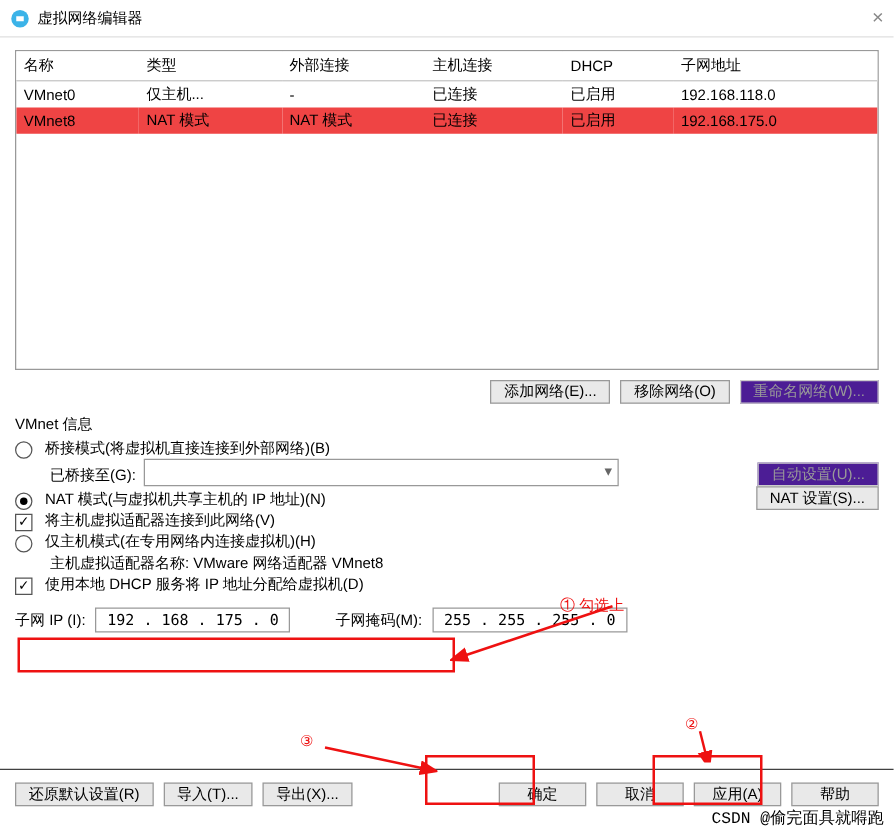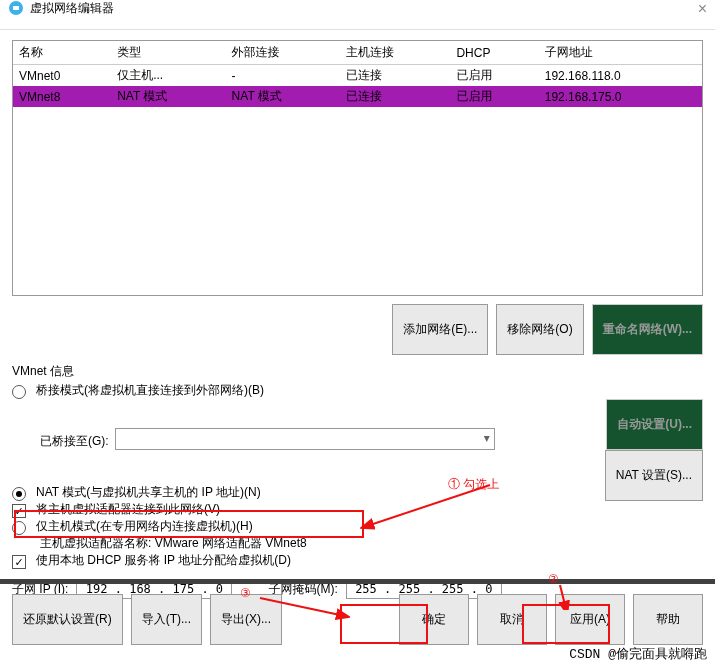--- a/index.html
+++ b/index.html
@@ -1,41 +1,41 @@
 <!DOCTYPE html>
 <html><head>
 <meta charset="utf-8">
 <style>
 * { box-sizing: border-box; margin: 0; padding: 0; font-family: "Microsoft YaHei", sans-serif; font-size: 12px; }
 body { background: #fff; width: 715px; height: 663px; position: relative; overflow: hidden; }
-.titlebar { height: 30px; display: flex; align-items: flex-start; padding: 0 8px; border-bottom: 1px solid #e0e0e0; }
+.titlebar { height: 30px; display: flex; align-items: center; padding: 0 8px; border-bottom: 1px solid #e0e0e0; }
 .titlebar .icon { width: 16px; height: 16px; margin-right: 6px; }
 .titlebar .close { margin-left: auto; font-size: 16px; color: #888; cursor: pointer; }
 .content { padding: 10px 12px 10px 12px; }
 .table-wrap { border: 1px solid #999; height: 256px; overflow: auto; background: #fff; }
 table { width: 100%; border-collapse: collapse; }
 th { text-align: left; padding: 3px 6px; font-weight: normal; border-bottom: 1px solid #ccc; background: #fff; }
 td { padding: 2px 6px; }
-tr.sel td { background: #a21caf; }
+tr.sel td { background: #ef4444; }
 .netbtns { display: flex; gap: 8px; justify-content: flex-end; margin: 8px 0; }
-.btn { padding: 16px 10px; border: 1px solid #999; background: #e9e9e9; cursor: pointer; min-width: 70px; text-align: center; }
-.btn.dis { color: #999; background: #14532d; border-color: #ccc; font-weight: bold; }
+.btn { padding: 0 10px; border: 1px solid #999; background: #e9e9e9; cursor: pointer; min-width: 70px; text-align: center; }
+.btn.dis { color: #999; background: #4c1d95; border-color: #ccc; }
 .group-title { margin: 4px 0 2px 0; }
 .row { display: flex; align-items: flex-end; margin: 0 0; gap: 6px; }
 .row.indent { margin-left: 28px; }
 .radio, .check { width: 14px; height: 14px; border: 1px solid #555; border-radius: 50%; display: inline-flex; align-items: center; justify-content: center; margin-right: 4px; flex-shrink: 0; }
 .radio.sel::after { content: ''; width: 6px; height: 6px; background: #000; border-radius: 50%; }
 .check { border-radius: 0; }
 .check.sel::after { content: '✓'; font-size: 11px; line-height: 1; }
 .select { border: 1px solid #999; background: #fff; padding: 2px 18px 2px 6px; min-width: 380px; position: relative; height: 22px; }
 .select::after { content: '▾'; position: absolute; right: 4px; top: 2px; color: #666; }
 .rt-btn { margin-left: auto; }
 .ip-row { display: flex; align-items: center; gap: 8px; margin: 10px 0; }
 .ip-input { border: 1px solid #999; padding: 2px 6px; width: 156px; font-family: monospace; text-align: center; }
-.footer { position: absolute; bottom: 18px; left: 0; right: 0; padding: 0 12px; display: flex; gap: 8px; align-items: center; border-top: 5px solid #404040; padding-top: 10px; }
+.footer { position: absolute; bottom: 18px; left: 0; right: 0; padding: 0 12px; display: flex; gap: 8px; align-items: center; border-top: 1px solid #404040; padding-top: 10px; }
 .footer .spacer { flex: 1; }
 .redbox { position: absolute; border: 2px solid #e11; pointer-events: none; }
 .redtext { position: absolute; color: #e11; font-size: 12px; pointer-events: none; }
 .watermark { position: absolute; bottom: 0; right: 8px; color: #000000; font-size: 13px; font-family: Liberation Mono, monospace; }
 svg.arrow { position: absolute; pointer-events: none; }
 </style>
 </head>
 <body>
 
 <div class="titlebar">

